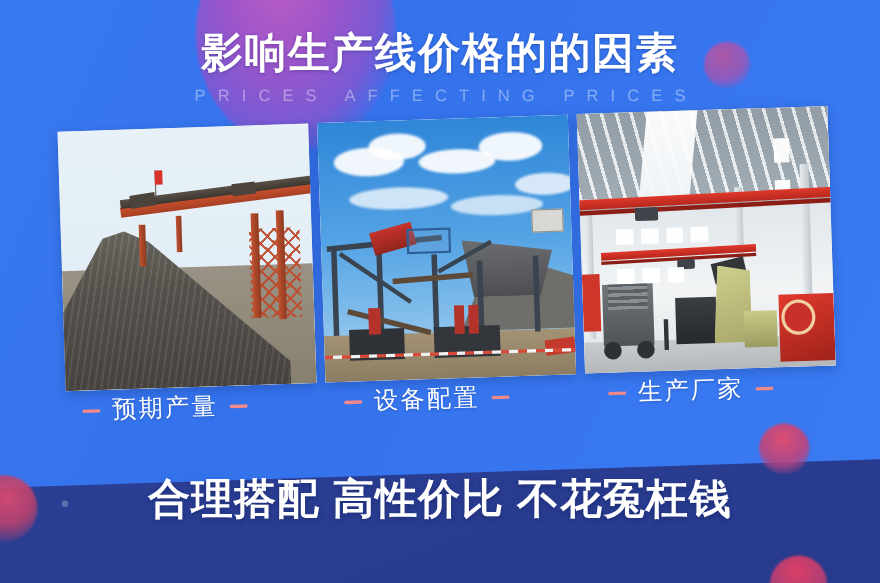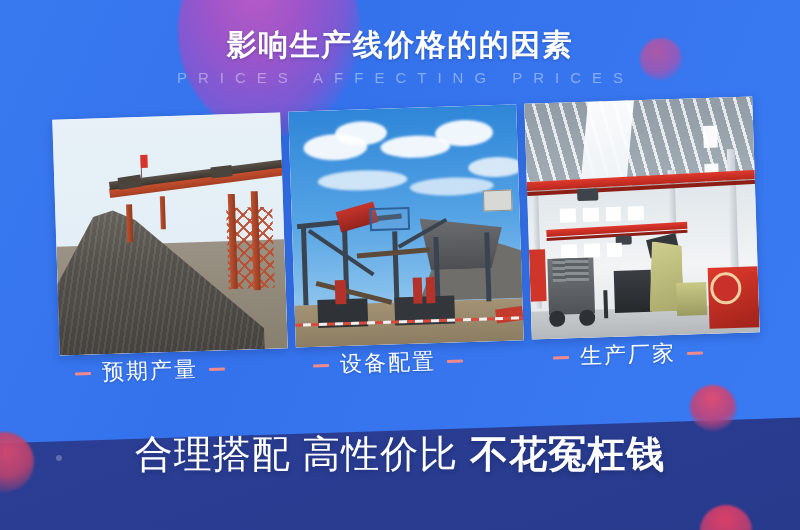--- a/index.html
+++ b/index.html
@@ -49,21 +49,21 @@
   }
   .blob-tiny{
     left:56px;top:455px;width:6px;height:6px;
     background:rgba(255,255,255,.25);
   }
 
   
   .header{position:absolute;left:0;top:0;width:800px;text-align:center;}
   .title{
     margin:0;padding-top:27px;
-    font-size:30px;font-weight:bold;color:#ffffff;
+    font-size:38px;font-weight:bold;color:#ffffff;
     letter-spacing:1.5px;line-height:1.2;
     text-shadow:0 1px 3px rgba(20,30,90,.35);
   }
   .subtitle{
     margin:6px 0 0 0;
     font-size:15px;font-weight:normal;
     color:rgba(255,255,255,.40);
     letter-spacing:11px;
     text-indent:11px;
   }
@@ -222,21 +222,21 @@
   .footer{position:absolute;left:0;top:418px;width:800px;text-align:center;}
   .foot-sub{
     margin:0;font-size:18px;font-weight:normal;
     color:rgba(255,255,255,.62);letter-spacing:1.5px;
   }
   .foot-main{
     margin:16px 0 0 0;font-size:38px;color:#ffffff;
     letter-spacing:1px;line-height:1.1;
     text-shadow:0 2px 5px rgba(10,20,70,.35);
   }
-  .foot-main .light{font-weight:normal;}
+  .foot-main .light{font-weight:bold;}
   .foot-main .bold{font-weight:bold;margin-left:12px;}
 </style>
 </head>
 <body>
 
 <div id="stage">
 
   <div class="bg-lower"></div>
   <div class="bg-upper"></div>
 

